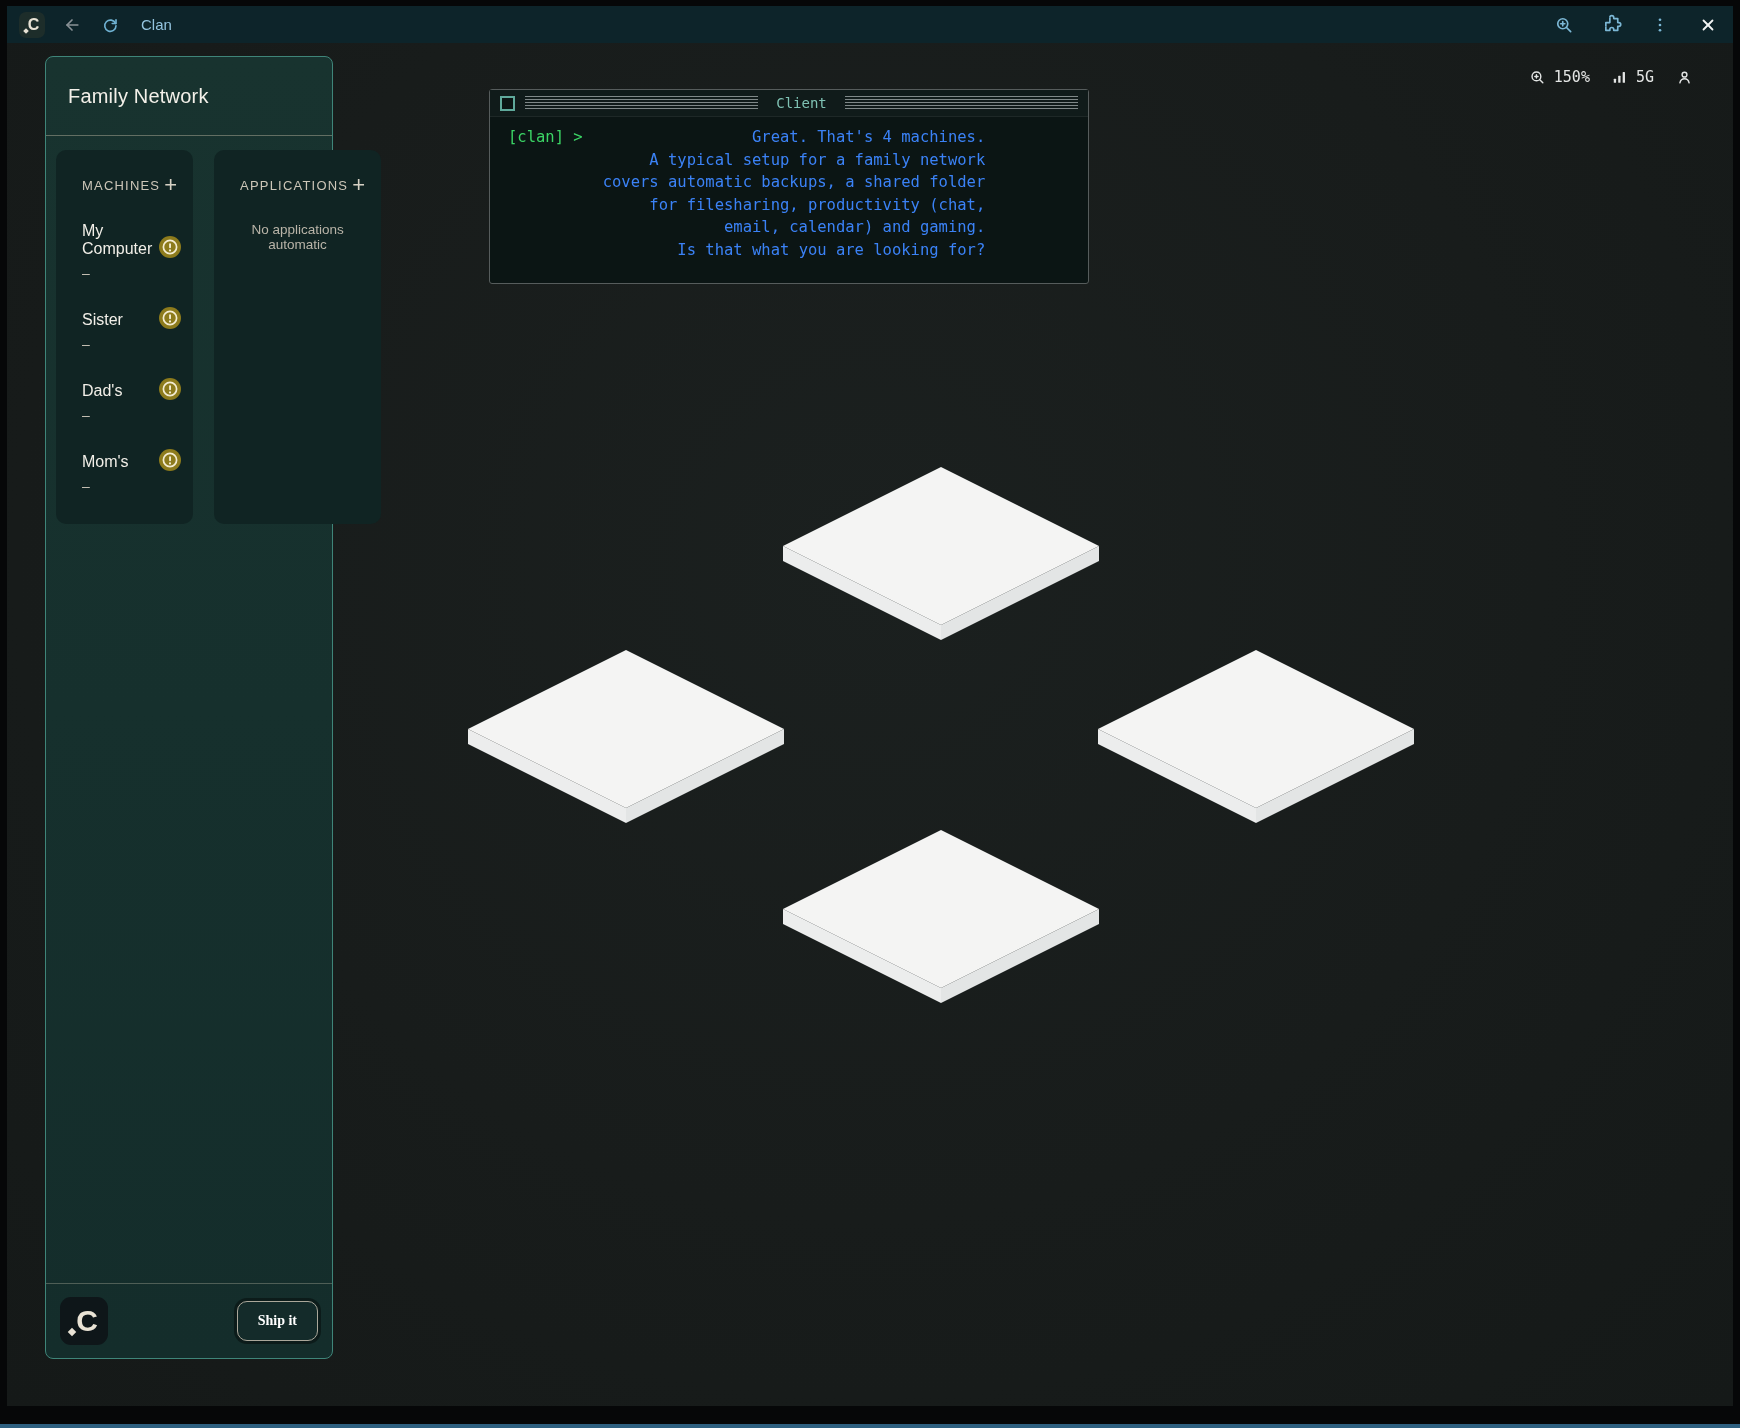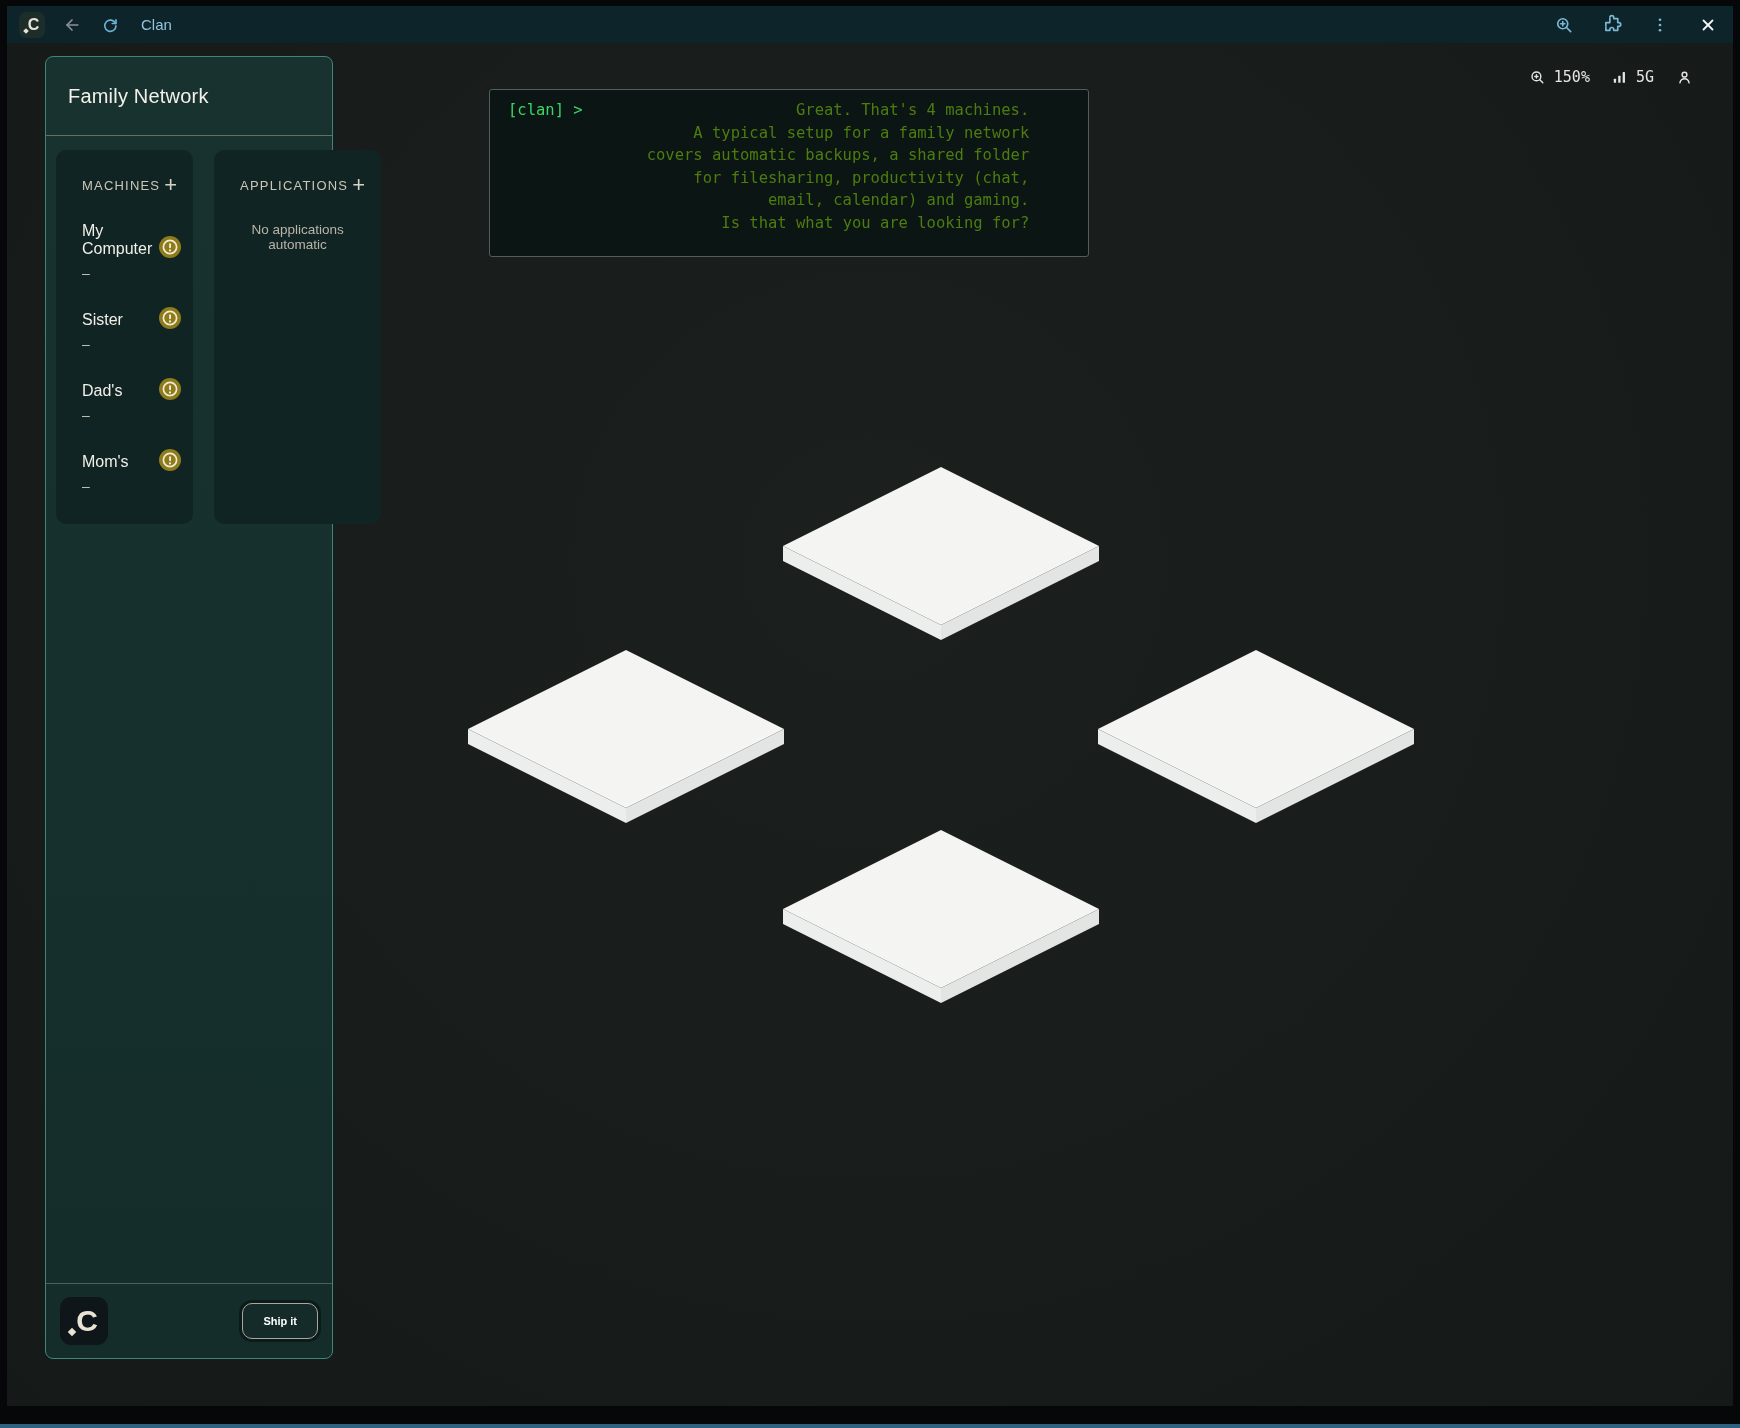--- a/index.html
+++ b/index.html
@@ -64,24 +64,24 @@
     border-top:1px solid rgba(190,185,165,.35);
     padding:13px 14px; display:flex; align-items:center; justify-content:space-between;
   }
   .logo-badge {
     width:48px; height:48px; border-radius:11px; background:#0e1619;
     position:relative; display:flex; align-items:center; justify-content:center;
   }
   .logo-badge .c { color:#e9e3d5; font-weight:700; font-size:30px; line-height:1; margin-left:6px; }
   .logo-badge .dot { position:absolute; left:9px; bottom:10px; width:6px; height:6px; background:#e9e3d5; transform:rotate(45deg); }
   .ship-button {
-    background:#142b2a; color:#ffffff; font-size:11px; font-weight:700;
+    background:#142b2a; color:#ffffff; font-size:14px; font-weight:700;
     border:1px solid #aaa79a; border-radius:10px; padding:11px 20px;
     box-shadow:0 0 0 3px rgba(8,18,17,.65); cursor:pointer;
-    font-family:Liberation Sans, sans-serif;
+    font-family:Liberation Serif, serif;
   }
   
   .client-window {
     position:absolute; left:482px; top:46px; width:600px;
     background:#0b1514; border:1px solid #565c5c; border-radius:3px;
   }
   .titlebar {
     height:27px; display:flex; align-items:center; gap:10px;
     padding:0 10px; background:#101b1a; border-bottom:1px solid #1e2827; cursor:default;
   }
@@ -92,21 +92,21 @@
   }
   .titlebar-title {
     font-family:"DejaVu Sans Mono", monospace; font-size:14px; color:#7fc2b4; padding:0 8px;
   }
   .terminal-body {
     display:flex; align-items:flex-start;
     padding:9px 10px 22px 18px;
     font-family:"DejaVu Sans Mono", monospace; font-size:15.5px; line-height:22.5px;text-align:right;
   }
   .prompt { color:#3bd465; white-space:pre; margin-right:20px; }
-  .terminal-lines { font:inherit; color:#4d7c0f; white-space:pre;margin-left:44px; }
+  .terminal-lines { font:inherit; color:#3b82f6; white-space:pre; }
   
   .status-indicators {
     position:absolute; top:25px; right:40px;
     display:flex; align-items:center; gap:8px;
     color:#e3e5e4; font-family:"DejaVu Sans Mono", monospace; font-size:15px;
   }
   .status-indicators .gap { width:6px; }
   
   .tile { position:absolute; cursor:pointer; }
   .tile-top    { left:776px; top:424px; }
@@ -186,20 +186,26 @@
       </svg>
     <span>5G</span>
     <span class="gap"></span>
     <svg width="17" height="17" viewBox="0 0 24 24" fill="none" stroke="#e3e5e4" stroke-width="2" stroke-linecap="round">
         <circle cx="12" cy="8" r="3.4"></circle>
         <path d="M5.5 19.5c.9-3.8 3.5-5.7 6.5-5.7s5.6 1.9 6.5 5.7"></path>
       </svg>
   </div>
 
   <div class="client-window">
+    <div class="titlebar">
+      <span class="closebox"></span>
+      <span class="stripes"></span>
+      <span class="titlebar-title">Client</span>
+      <span class="stripes"></span>
+    </div>
     <div class="terminal-body">
       <span class="prompt">[clan] &gt;</span>
       <pre class="terminal-lines">Great. That's 4 machines.
 A typical setup for a family network
 covers automatic backups, a shared folder
 for filesharing, productivity (chat,
 email, calendar) and gaming.
 Is that what you are looking for?</pre>
     </div>
   </div>

